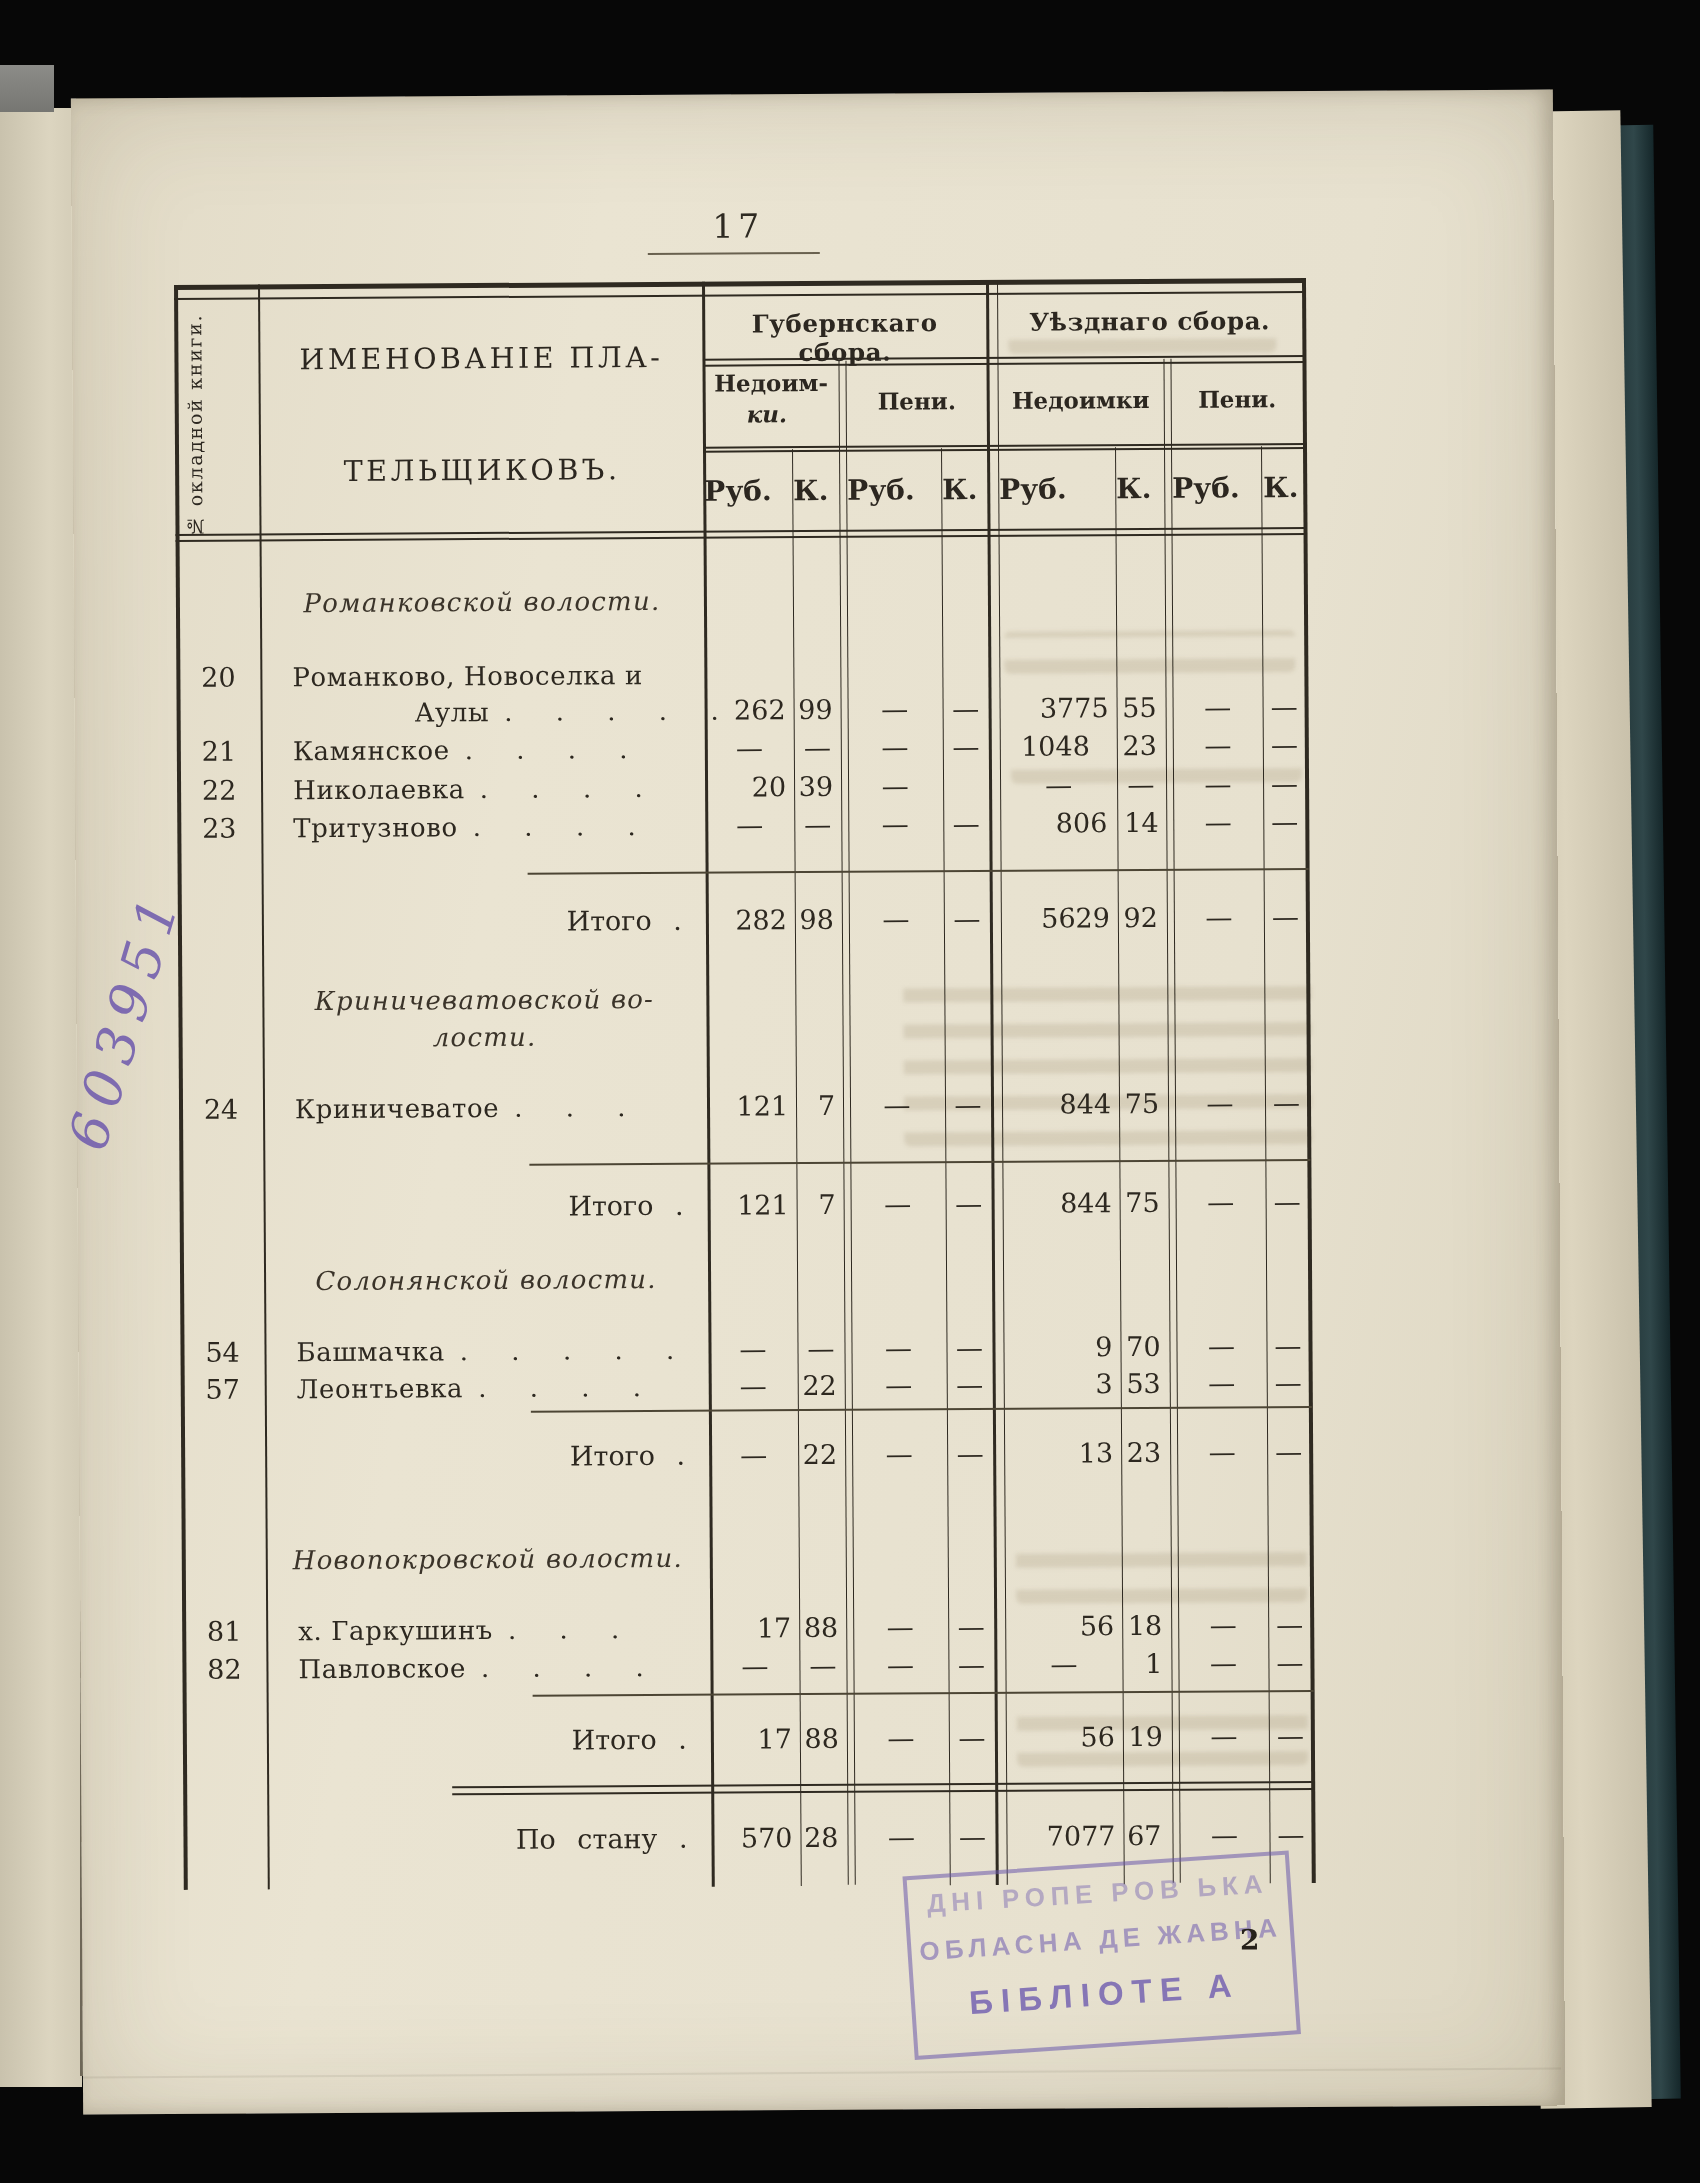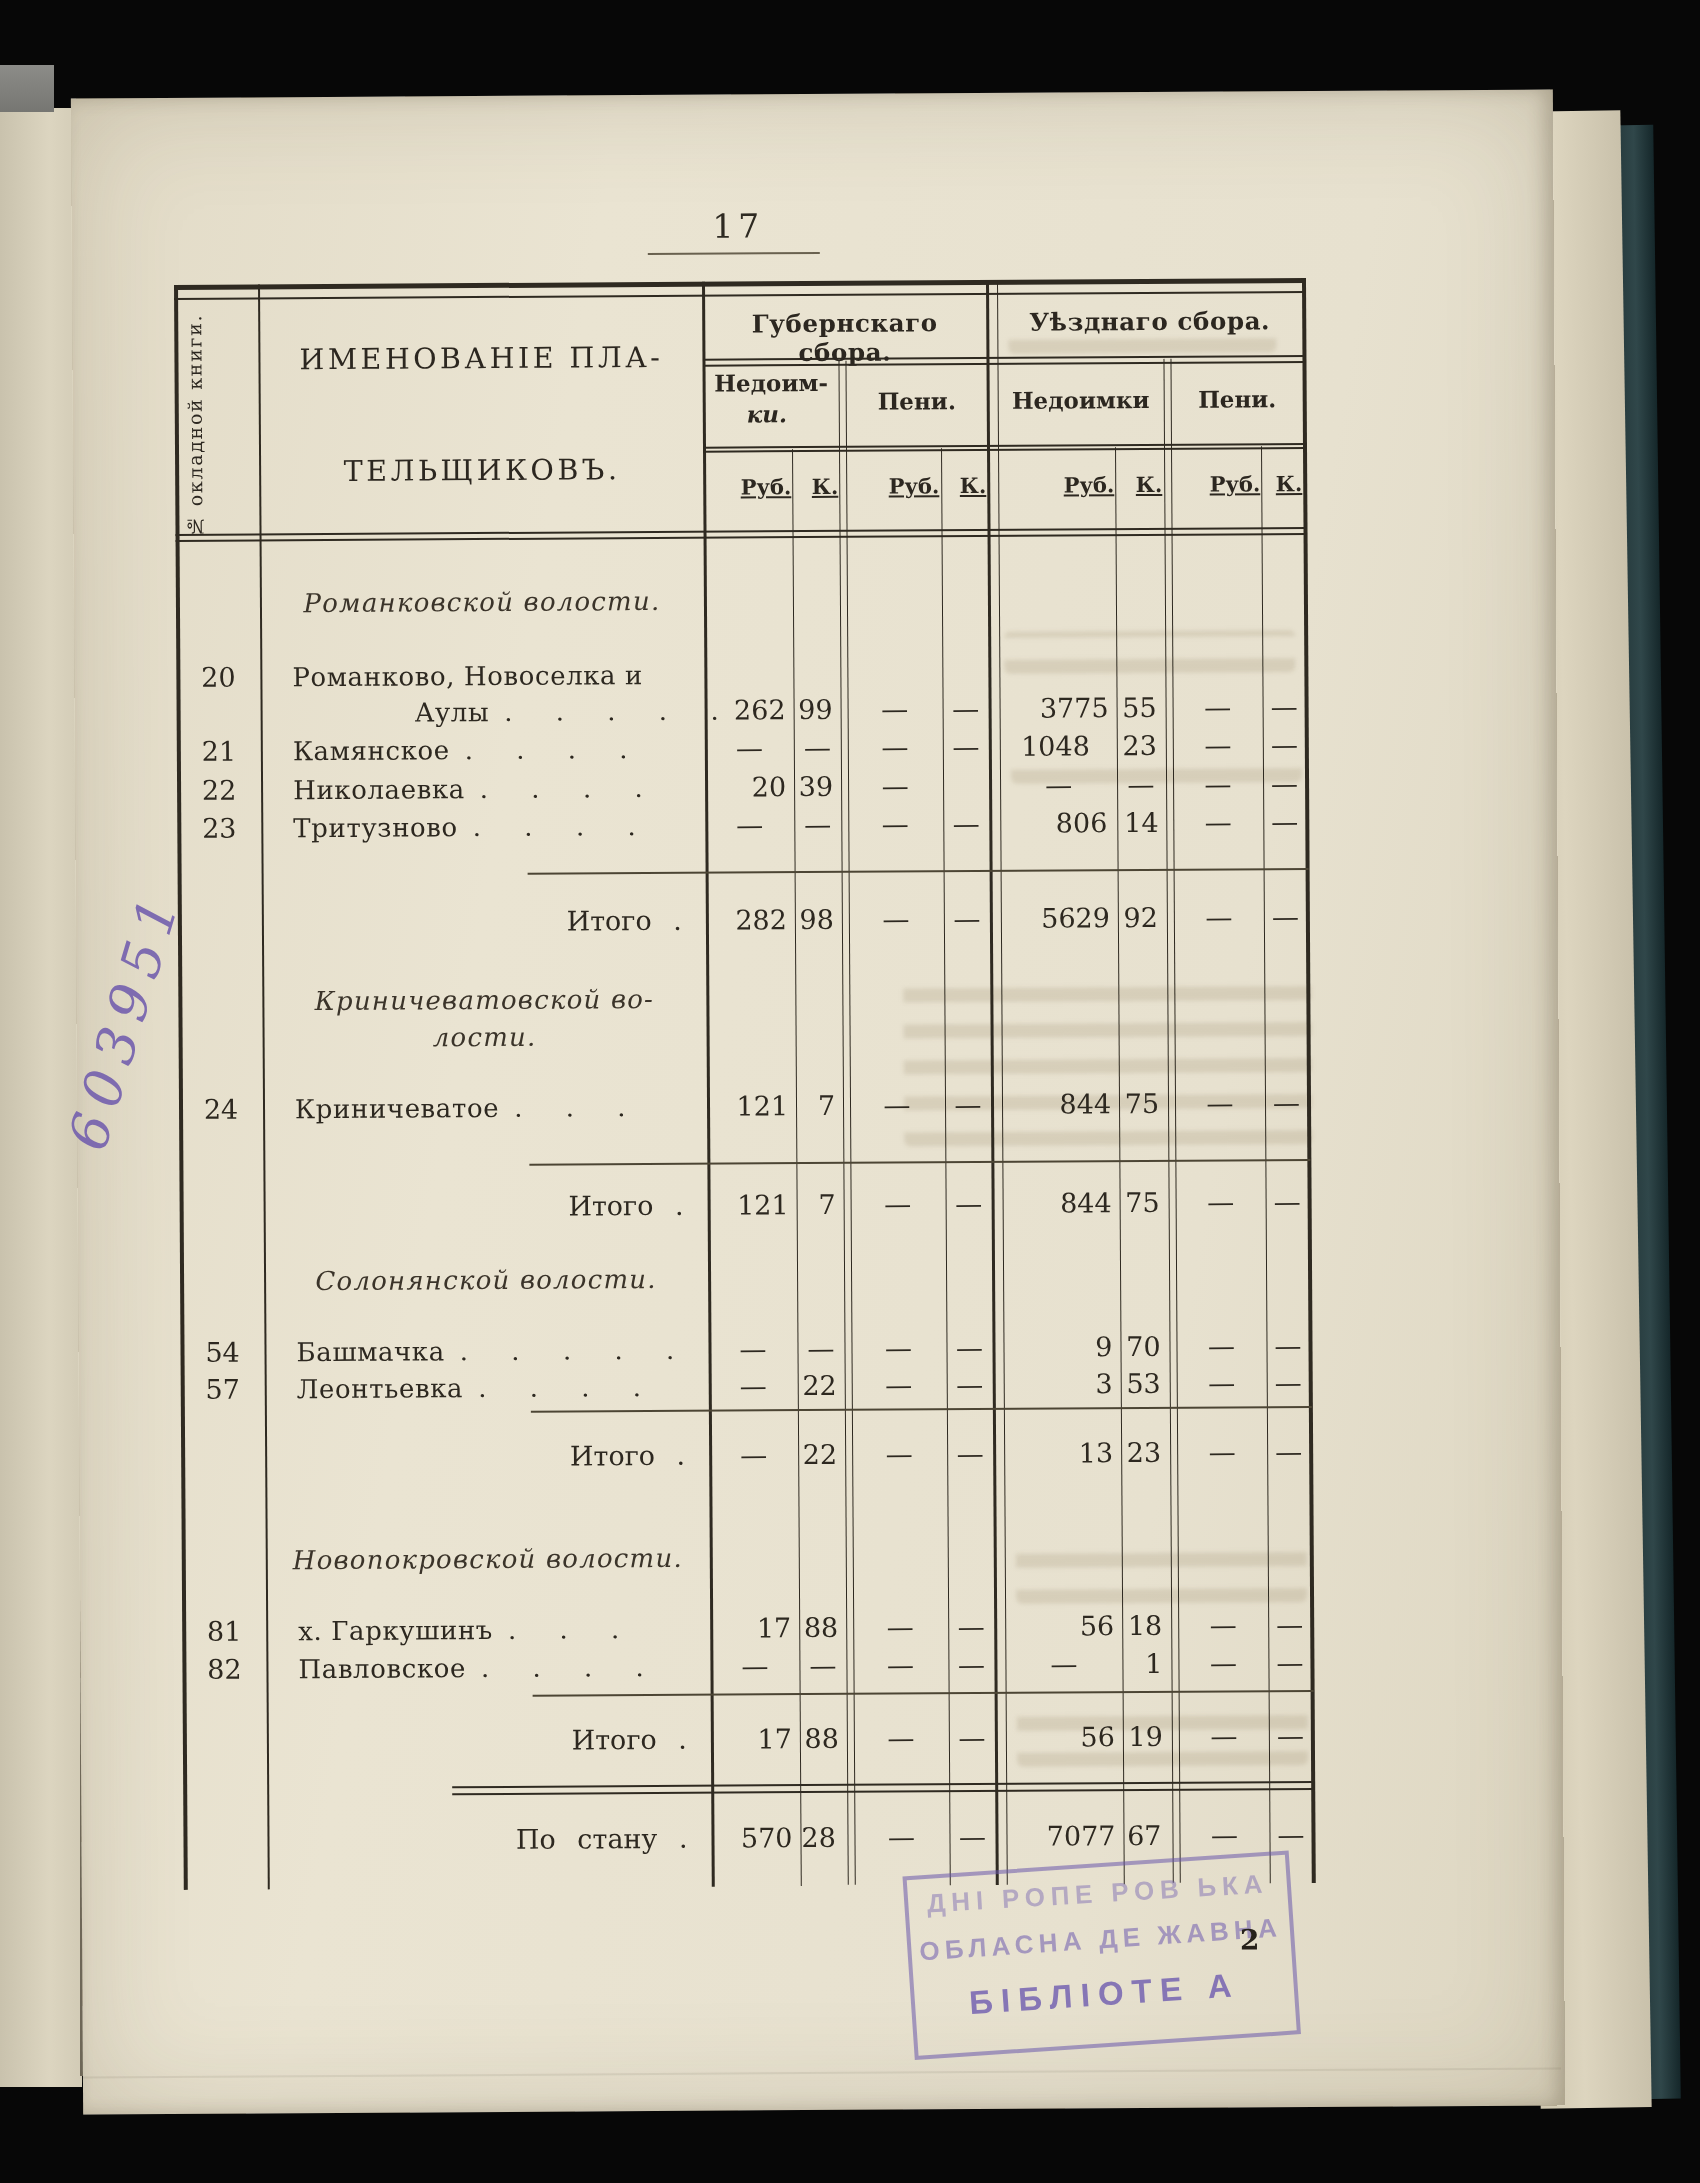--- a/index.html
+++ b/index.html
@@ -31,21 +31,21 @@
   #table{position:absolute;left:102px;top:187px;width:1131px;height:1607px;}
   .vl,.hl{position:absolute;background:#2f2a21;}
   .hl.sub{background:#4c4534;}
   
   .colhead{position:absolute;text-align:center;color:#2c2720;}
   #colhead-index{left:9.3px;top:27px;width:68px;height:228px;writing-mode:vertical-rl;
     transform:rotate(180deg);font-size:19px;letter-spacing:1.7px;text-align:center;}
   .payers{font-size:28.5px;letter-spacing:3.5px;}
   .group-head{font-size:24.5px;font-weight:700;letter-spacing:0.6px;}
   .sub-head{font-size:23px;font-weight:700;}
-  .unit{position:absolute;text-align:right;font-size:21px;font-weight:700;color:#2c2720;text-decoration:underline;}
+  .unit{position:absolute;text-align:left;font-size:28px;font-weight:700;color:#2c2720;}
   
   .rownum{position:absolute;left:7px;width:70px;text-align:center;font-size:27px;line-height:34px;}
   .name-cell{position:absolute;left:116px;width:408px;font-size:26px;line-height:34px;letter-spacing:0.6px;white-space:nowrap;}
   .indent{margin-left:122px;}
   .dots{letter-spacing:17.5px;margin-left:15px;}
   .sec-title{position:absolute;left:84px;width:444px;text-align:center;font-style:italic;
     font-size:26px;line-height:34px;letter-spacing:1.2px;color:#3b342a;}
   .total-label{position:absolute;left:116px;width:388px;text-align:right;font-size:27px;line-height:34px;word-spacing:13px;}
   .cell{position:absolute;font-size:27px;line-height:34px;text-align:right;padding-right:7px;box-sizing:border-box;}
   .cell.dash{text-align:center;padding-right:0;}
@@ -265,21 +265,21 @@
           <div class="cell" style="left: 529px; top: 1441px; width: 87px;">17</div>
           <div class="cell" style="left: 618px; top: 1441px; width: 45px;">88</div>
           <div class="cell dash" style="left: 672px; top: 1441px; width: 92px;">—</div>
           <div class="cell dash" style="left: 767px; top: 1441px; width: 44px;">—</div>
           <div class="cell" style="left: 824px; top: 1441px; width: 115px;">56</div>
           <div class="cell" style="left: 941px; top: 1441px; width: 46px;">19</div>
           <div class="cell dash" style="left: 997px; top: 1441px; width: 88px;">—</div>
           <div class="cell dash" style="left: 1088px; top: 1441px; width: 39px;">—</div>
           <div class="total-label" style="top: 1540px;">По стану .</div>
           <div class="cell" style="left: 529px; top: 1540px; width: 87px;">570</div>
-          <div class="cell" style="left: 618px; top: 1540px; width: 31px;">28</div>
+          <div class="cell" style="left: 618px; top: 1540px; width: 44px;">28</div>
           <div class="cell dash" style="left: 672px; top: 1540px; width: 92px;">—</div>
           <div class="cell dash" style="left: 767px; top: 1540px; width: 44px;">—</div>
           <div class="cell" style="left: 824px; top: 1540px; width: 115px;">7077</div>
           <div class="cell" style="left: 941px; top: 1540px; width: 44px;">67</div>
           <div class="cell dash" style="left: 997px; top: 1540px; width: 88px;">—</div>
           <div class="cell dash" style="left: 1088px; top: 1540px; width: 39px;">—</div>
         </div>
     </div>
 
     <div id="stamp">

